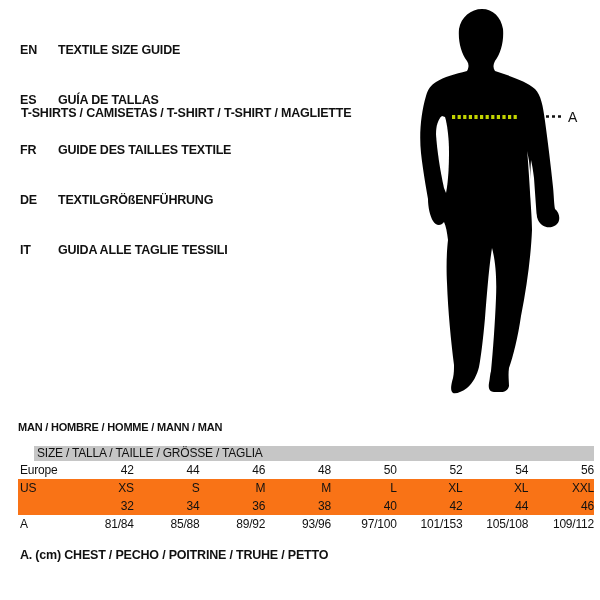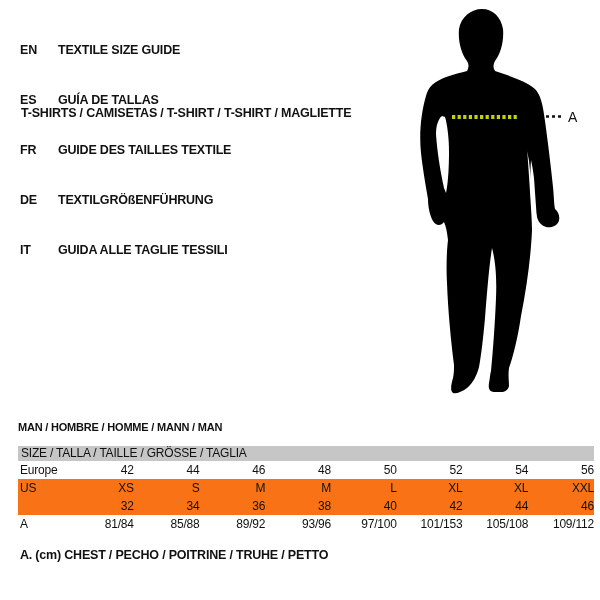--- a/index.html
+++ b/index.html
@@ -20,21 +20,21 @@
 
   
   .figure-svg { position:absolute; left:400px; top:0; }
   .figure-svg text { font-family:"Liberation Sans", sans-serif; }
 
   
   .section-title { position:absolute; top:421px; left:18px; font-weight:bold; font-size:11px; letter-spacing:-0.2px; }
 
   
   .size-table { position:absolute; top:446px; left:18px; width:576px; font-size:12px; letter-spacing:-0.2px; }
-  .size-table-header { height:15px; line-height:15px; background:#c6c6c6; padding-left:3px; }
+  .size-table-header { height:15px; line-height:15px; background:#c6c6c6; padding-left:3px;margin-left:16px; }
   .t-row { display:flex; height:18px; line-height:18px; }
   .t-row.stripe { background:#f97316; }
   .t-row .label { width:50px; padding-left:2px; text-align:left; }
   .t-row .cell { flex:1; text-align:right; }
 
   
   .footnote { position:absolute; top:548px; left:20px; font-weight:bold; font-size:12.5px; letter-spacing:-0.2px;text-align:right; }
 </style>
 </head>
 <body>

